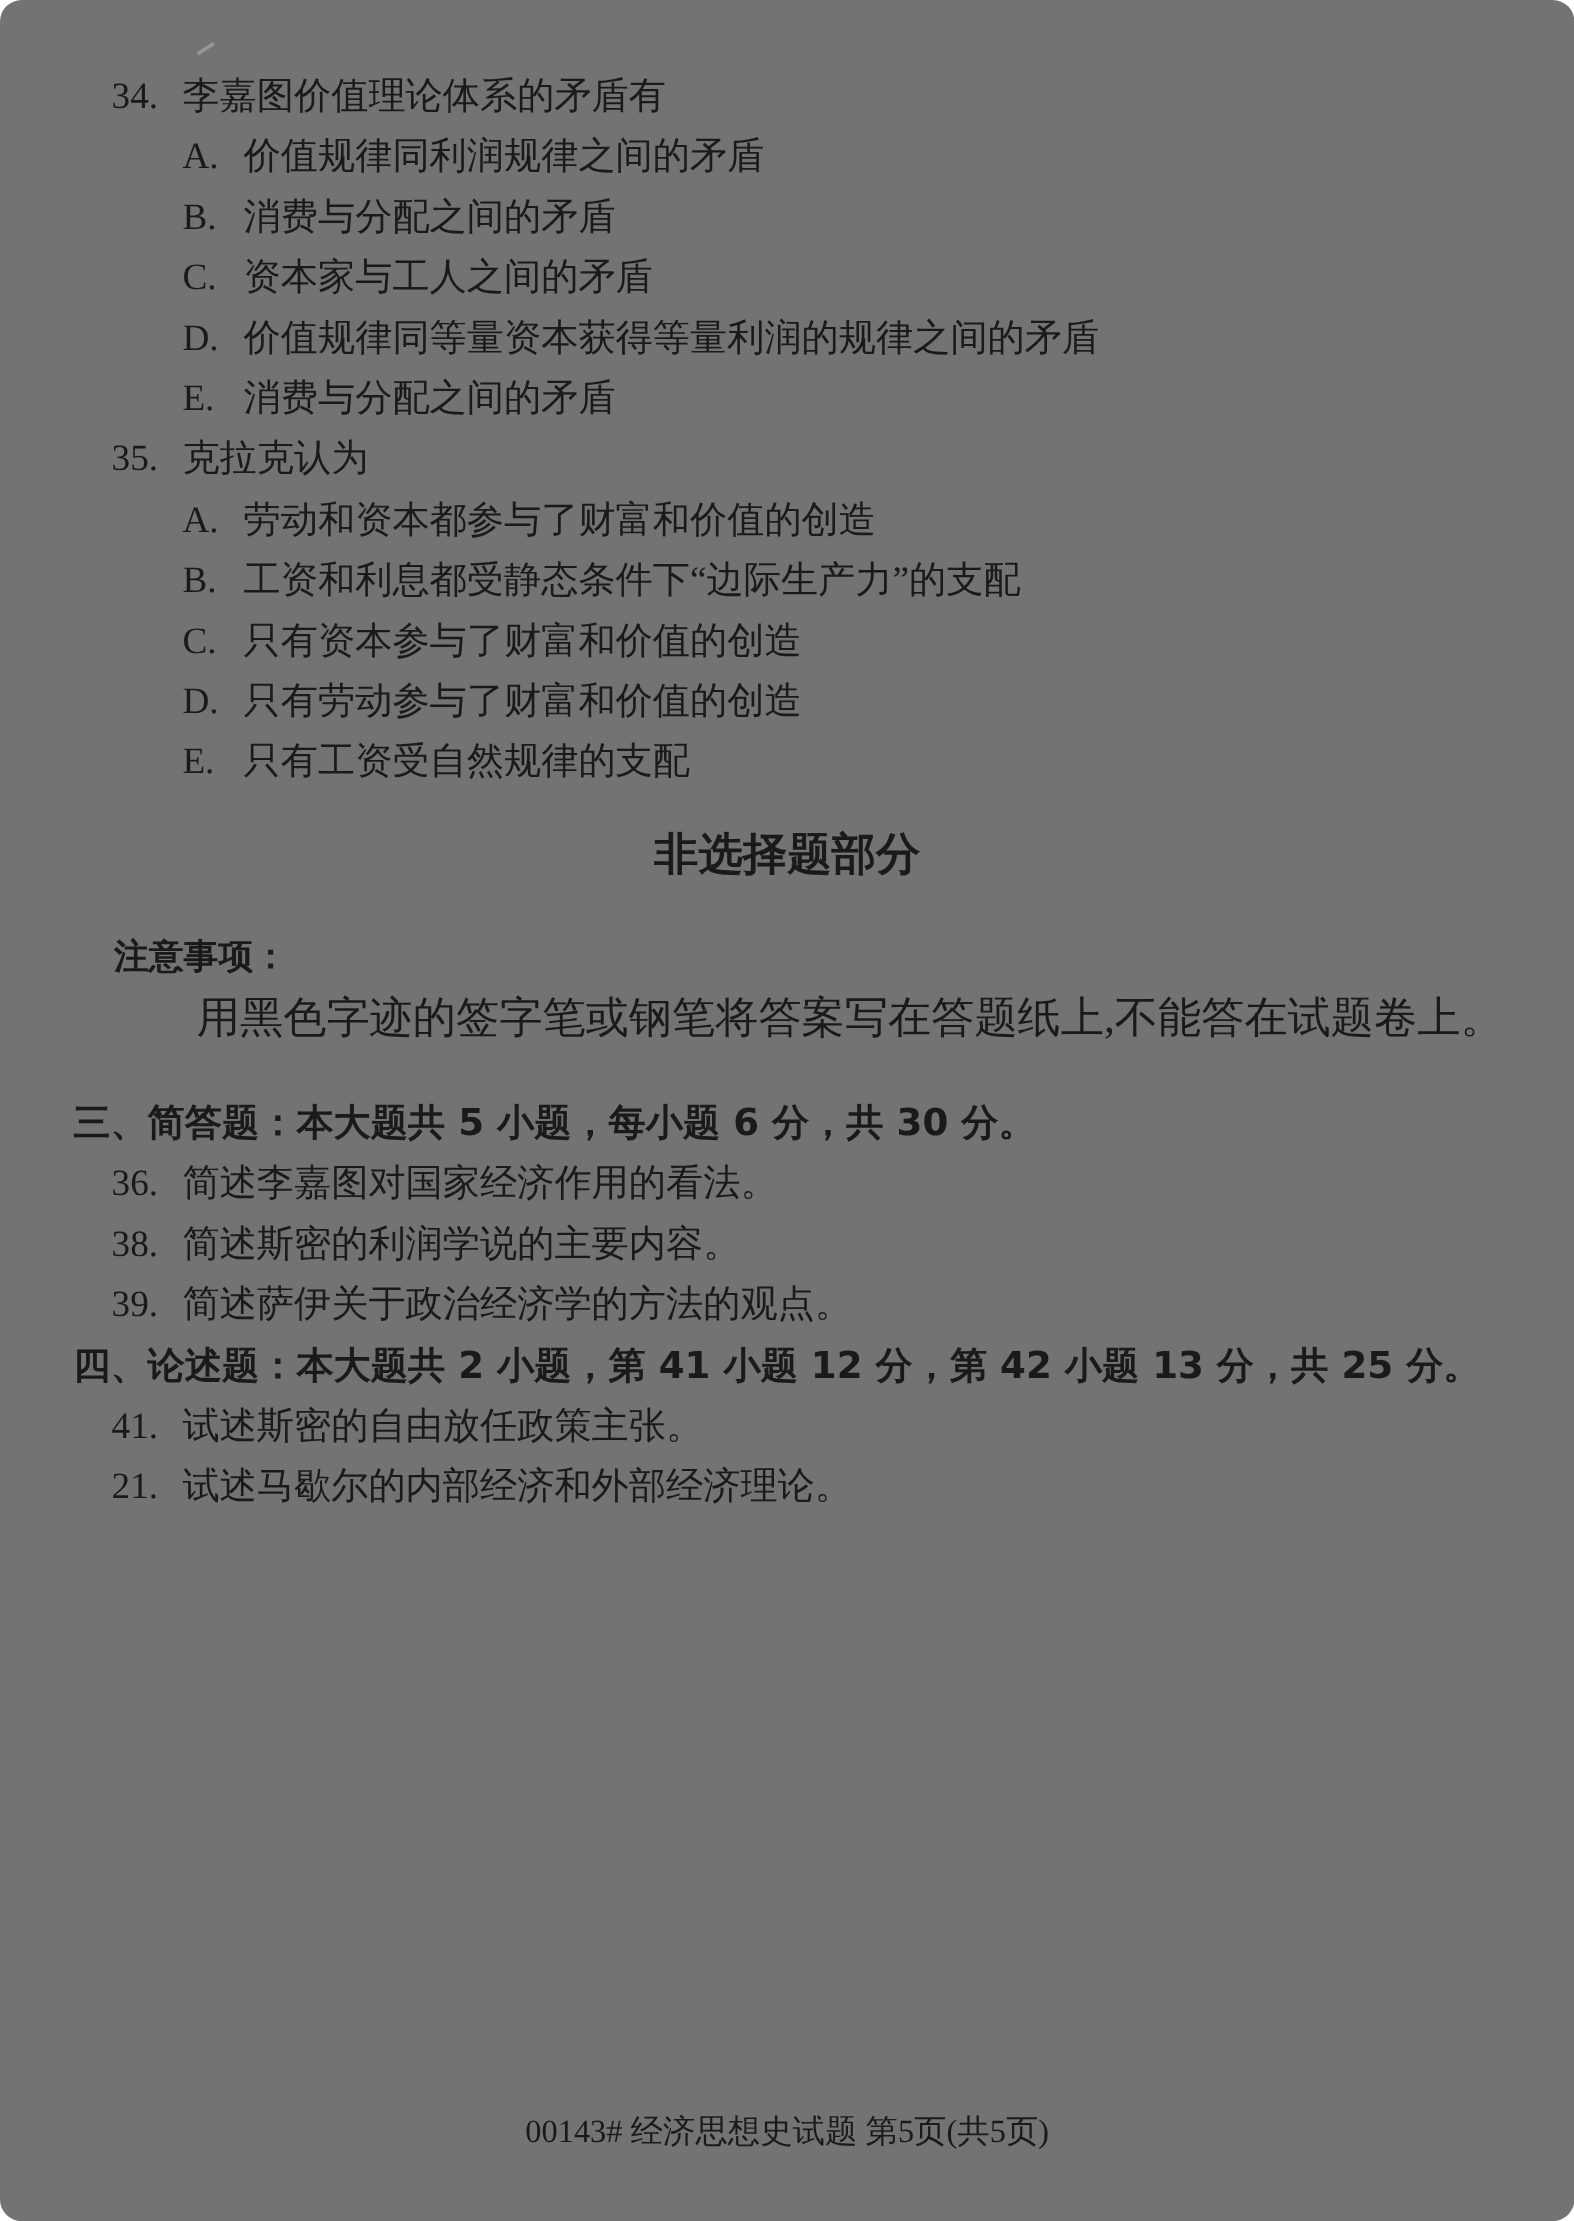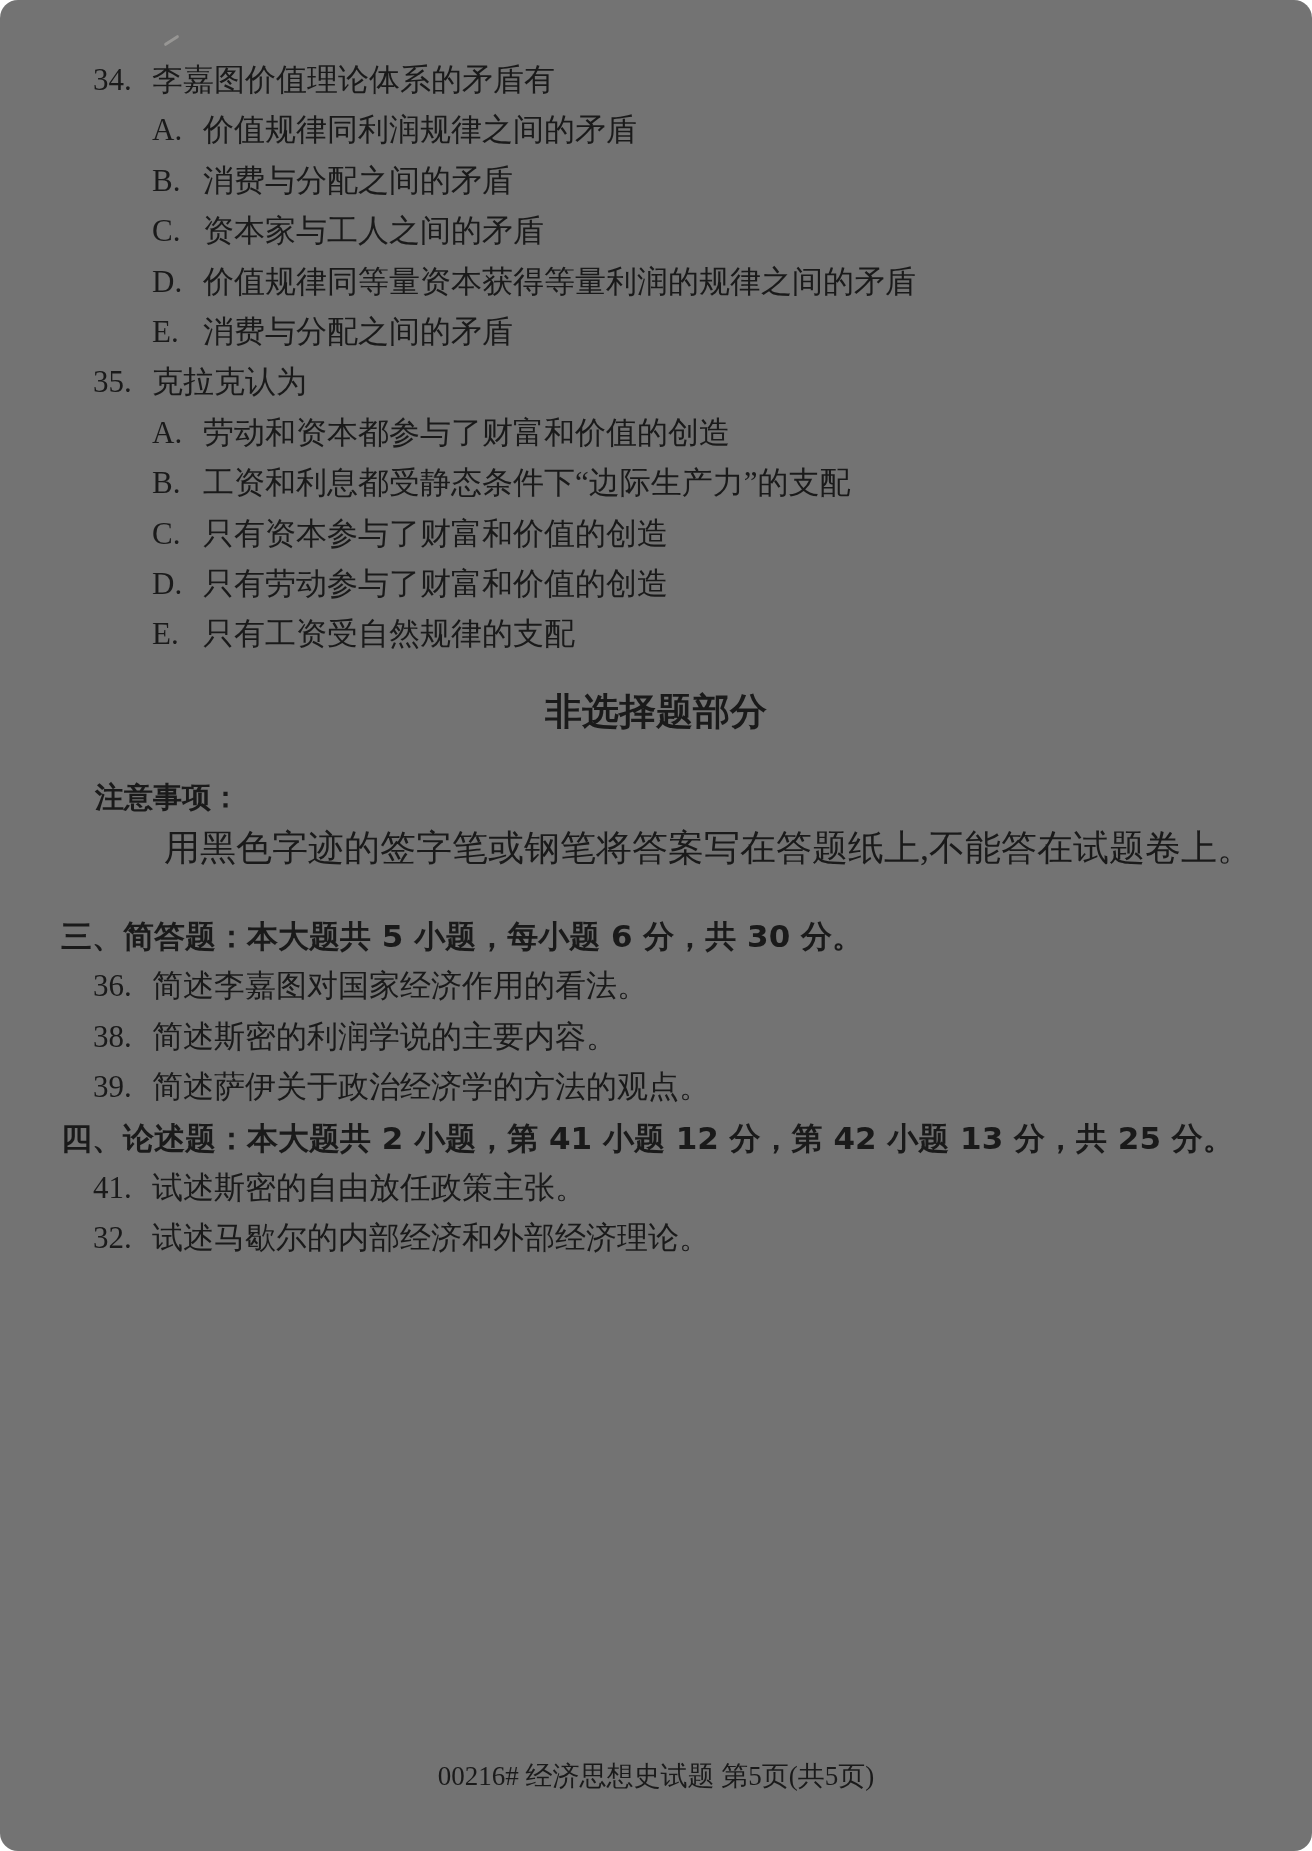--- a/index.html
+++ b/index.html
@@ -134,20 +134,20 @@
     <div class="line">
       <span class="num">39.</span><span>简述萨伊关于政治经济学的方法的观点。</span>
     </div>
 
     <div class="line sec-head hei">四、论述题：本大题共 2 小题，第 41 小题 12 分，第 42 小题 13 分，共 25 分。</div>
 
     <div class="line">
       <span class="num">41.</span><span>试述斯密的自由放任政策主张。</span>
     </div>
     <div class="line">
-      <span class="num">32.</span><span>试述马歇尔的内部经济和外部经济理论。</span>
+      <span class="num">21.</span><span>试述马歇尔的内部经济和外部经济理论。</span>
     </div>
 
   </div>
 
-  <div class="page-footer">00216# 经济思想史试题 第5页(共5页)</div>
+  <div class="page-footer">00143# 经济思想史试题 第5页(共5页)</div>
 
 </div>
 
 </body></html>

